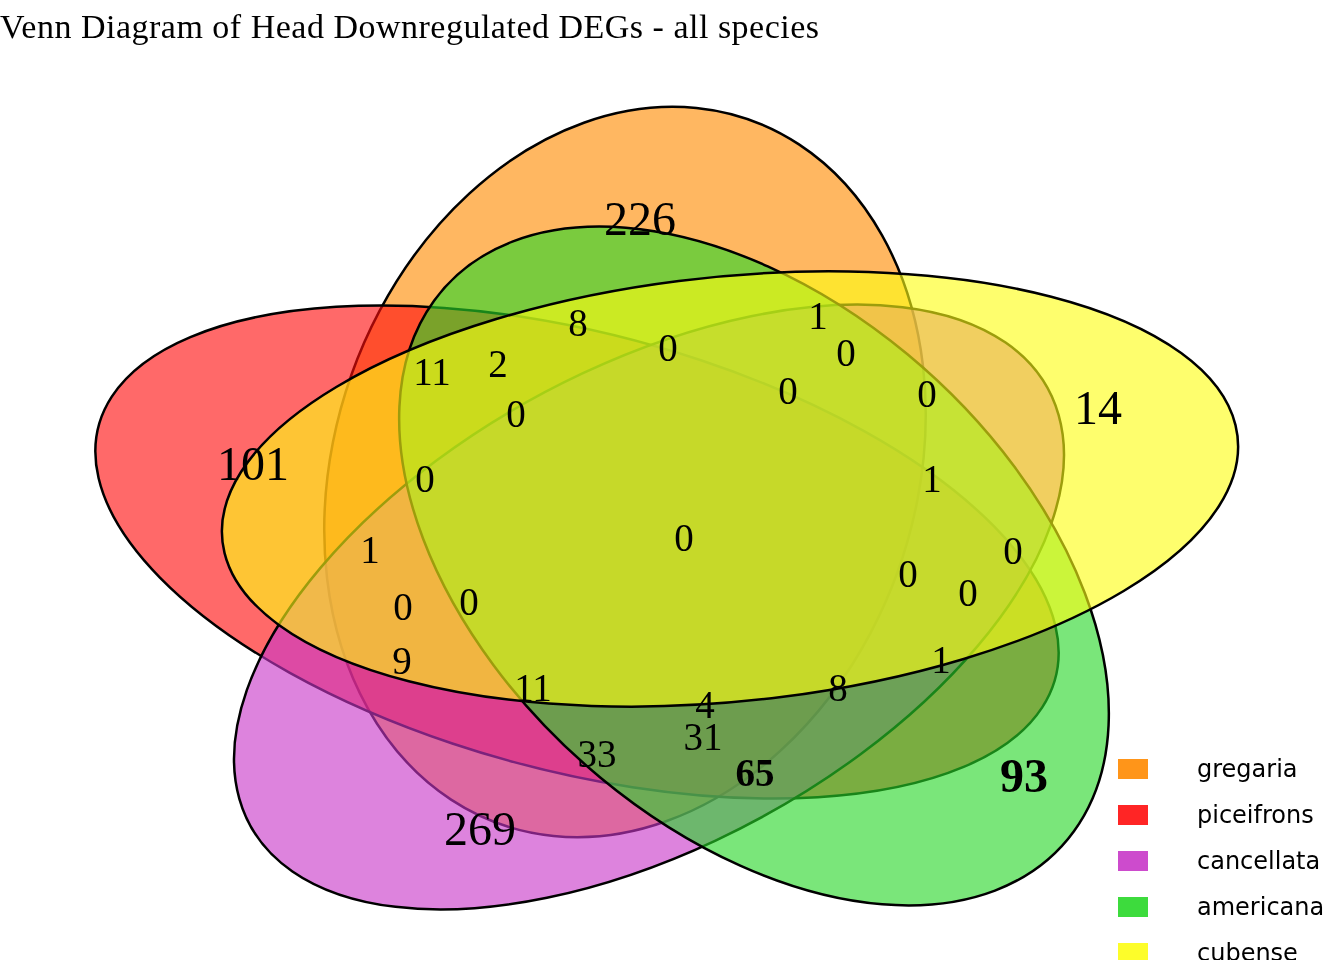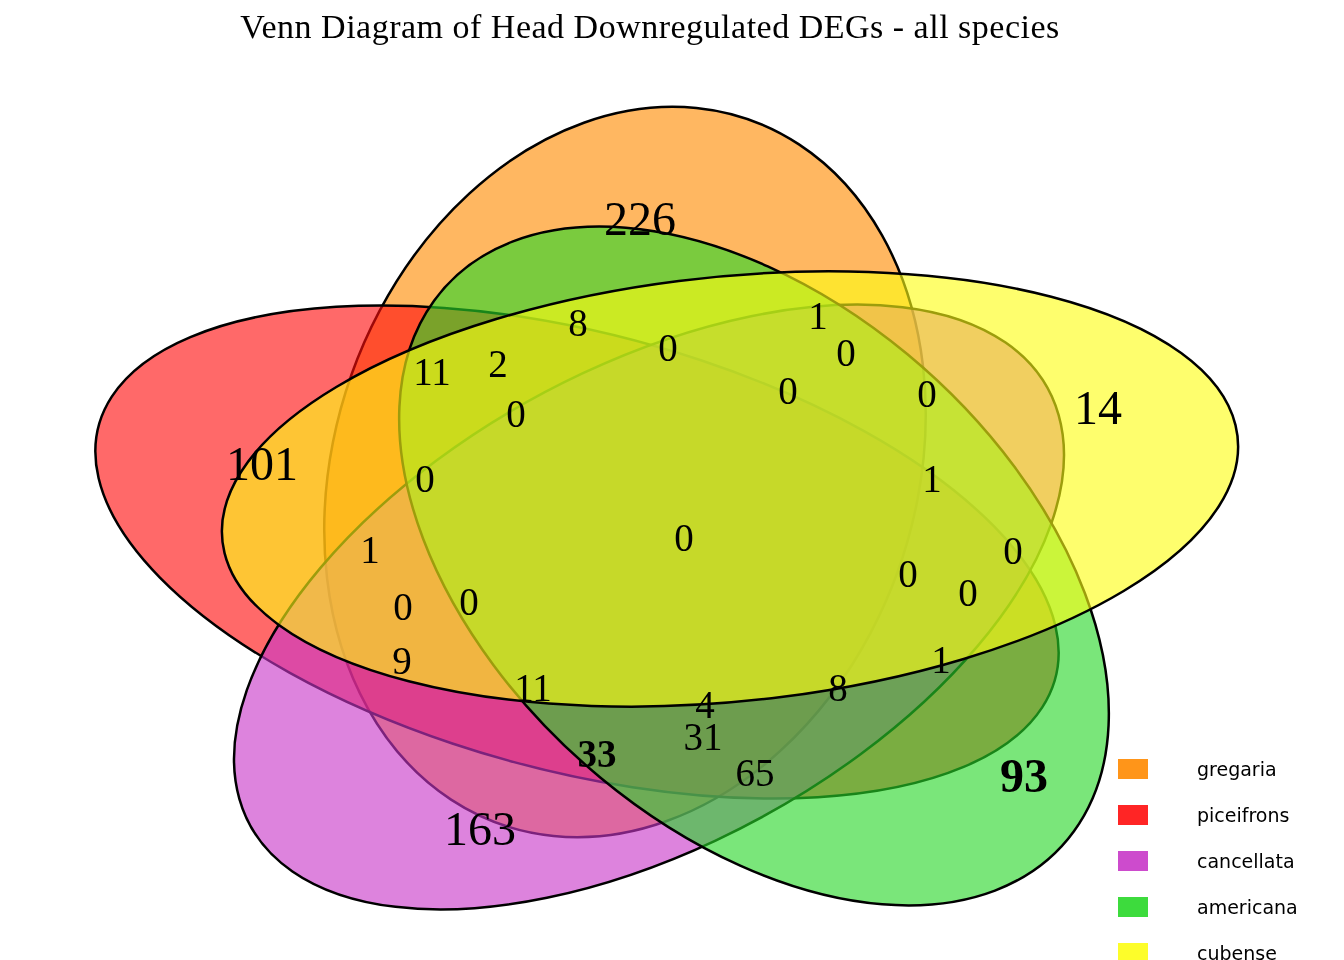--- a/index.html
+++ b/index.html
@@ -6,21 +6,20 @@
   .stage{
     position:relative;
     width:1344px;height:960px;
     background:#ffffff;
     overflow:hidden;
     font-family:"Liberation Serif","DejaVu Serif",serif;
   }
   .chart-title{
     position:absolute;
     top:8px;left:0;width:1300px;
-    text-align:center;
     font-size:34px;
     color:#000;
     letter-spacing:0.5px;
   }
   .venn-svg{position:absolute;top:0;left:0;}
   .venn-svg ellipse{
     stroke:#000;
     stroke-width:2.5;
     fill-opacity:0.62;
   }
@@ -47,21 +46,21 @@
   }
   .legend-swatch{
     display:inline-block;
     width:30px;height:20px;
     opacity:0.9;
     flex:0 0 30px;
   }
   .legend-label{
     margin-left:49px;
     font-family:"DejaVu Sans","Liberation Sans",sans-serif;
-    font-size:19px;
+    font-size:24px;
     color:#000;
     white-space:nowrap;
   }
 </style>
 </head>
 <body>
 
 <div class="stage">
 
   <div class="chart-title">Venn Diagram of Head Downregulated DEGs - all species</div>
@@ -84,40 +83,40 @@
       <span class="vlabel" style="left: 578px; top: 322px;">8</span>
       <span class="vlabel" style="left: 668px; top: 347px;">0</span>
       <span class="vlabel" style="left: 818px; top: 315px;">1</span>
       <span class="vlabel" style="left: 846px; top: 352px;">0</span>
       <span class="vlabel" style="left: 432px; top: 371px;">11</span>
       <span class="vlabel" style="left: 498px; top: 363px;">2</span>
       <span class="vlabel" style="left: 516px; top: 413px;">0</span>
       <span class="vlabel" style="left: 788px; top: 390px;">0</span>
       <span class="vlabel" style="left: 927px; top: 393px;">0</span>
       <span class="vlabel major" style="left: 1098px; top: 407px; text-align: center;">14</span>
-      <span class="vlabel major" style="left: 253px; top: 463px; margin-left: 9px;">101</span>
+      <span class="vlabel major" style="left: 253px; top: 463px;">101</span>
       <span class="vlabel" style="left: 425px; top: 478px;">0</span>
       <span class="vlabel" style="left: 932px; top: 478px;">1</span>
       <span class="vlabel" style="left: 370px; top: 549px;">1</span>
       <span class="vlabel" style="left: 684px; top: 537px;">0</span>
       <span class="vlabel" style="left: 1013px; top: 550px;">0</span>
       <span class="vlabel" style="left: 403px; top: 606px;">0</span>
       <span class="vlabel" style="left: 469px; top: 601px;">0</span>
       <span class="vlabel" style="left: 908px; top: 573px;">0</span>
       <span class="vlabel" style="left: 968px; top: 592px;">0</span>
       <span class="vlabel" style="left: 402px; top: 660px;">9</span>
       <span class="vlabel" style="left: 941px; top: 659px;">1</span>
       <span class="vlabel" style="left: 533px; top: 687px;">11</span>
       <span class="vlabel" style="left: 705px; top: 704px;">4</span>
       <span class="vlabel" style="left: 838px; top: 687px;">8</span>
-      <span class="vlabel" style="left: 597px; top: 753px; font-weight: bold;">33</span>
+      <span class="vlabel" style="left: 597px; top: 753px;">33</span>
       <span class="vlabel" style="left: 703px; top: 736px; text-align: right;">31</span>
-      <span class="vlabel" style="left: 755px; top: 772px;">65</span>
+      <span class="vlabel" style="left: 755px; top: 772px; font-weight: bold;">65</span>
       <span class="vlabel major" style="left: 1024px; top: 775px; font-weight: bold;">93</span>
-      <span class="vlabel major" style="left: 480px; top: 828px;">163</span>
+      <span class="vlabel major" style="left: 480px; top: 828px;">269</span>
     </div>
 
   <div class="legend">
     <div class="legend-item">
       <span class="legend-swatch" style="background-color: rgb(255, 138, 0);"></span>
       <span class="legend-label">gregaria</span>
     </div>
     <div class="legend-item">
       <span class="legend-swatch" style="background-color: rgb(255, 13, 13);"></span>
       <span class="legend-label">piceifrons</span>

